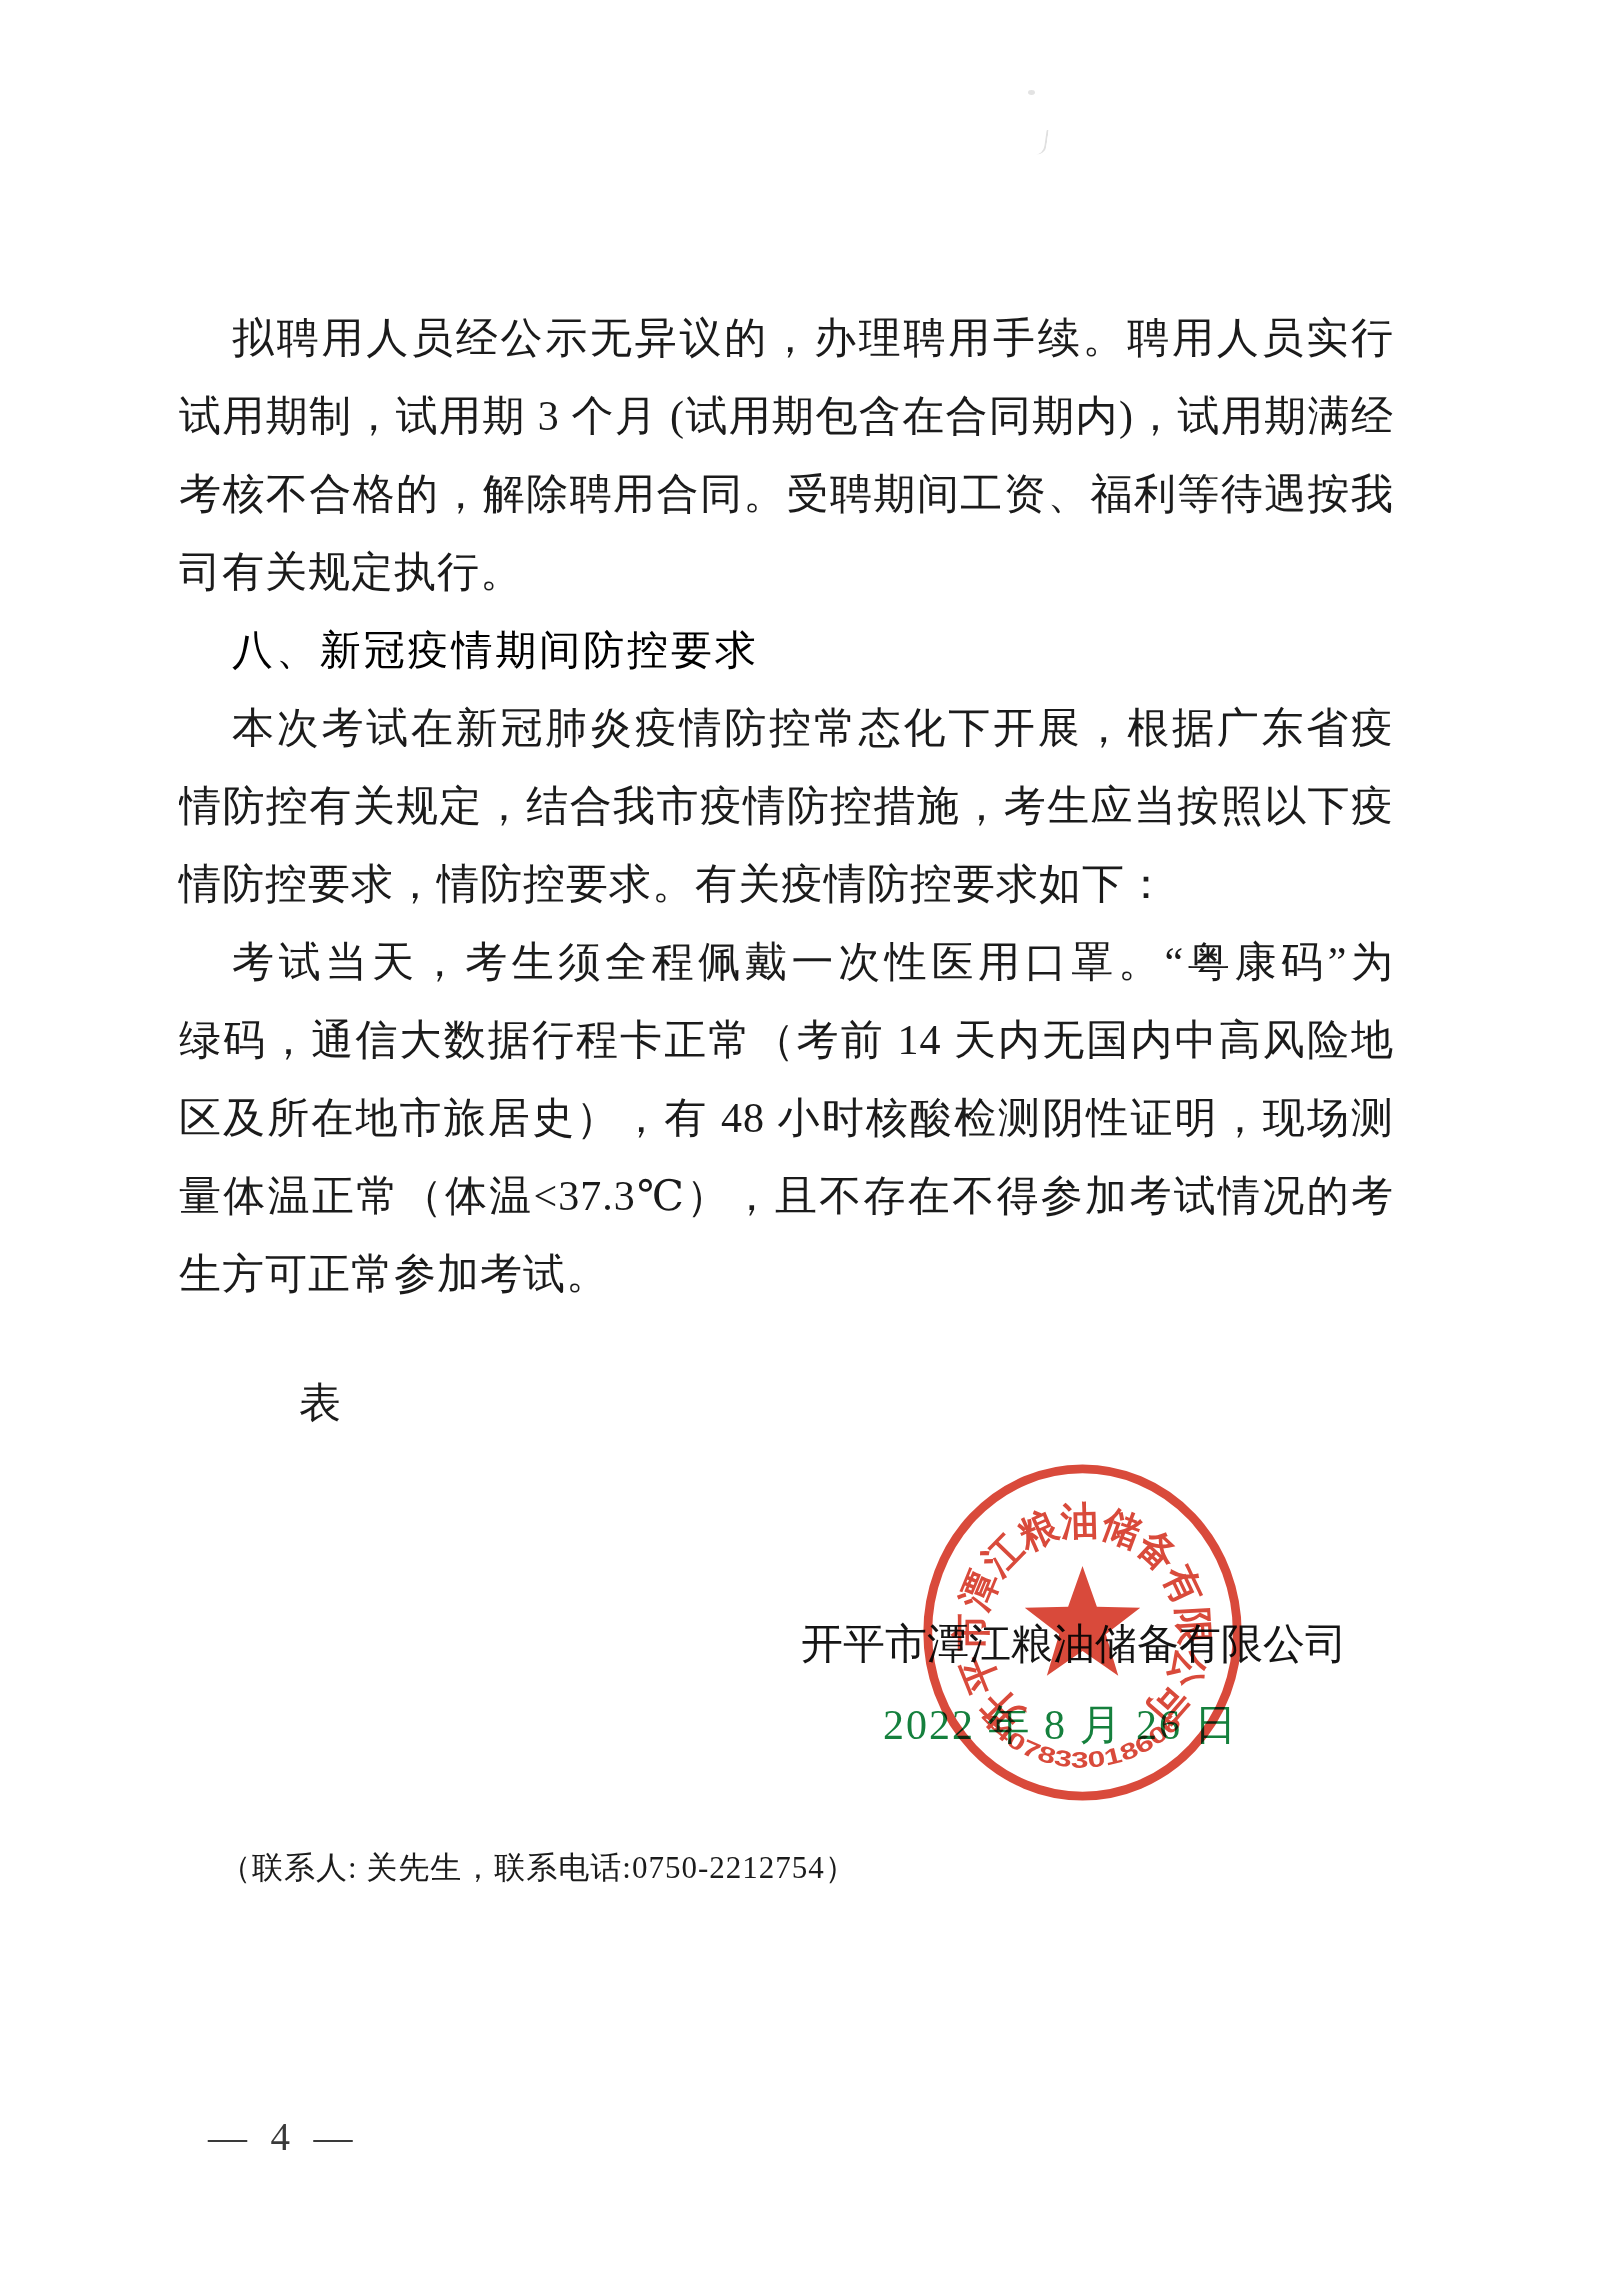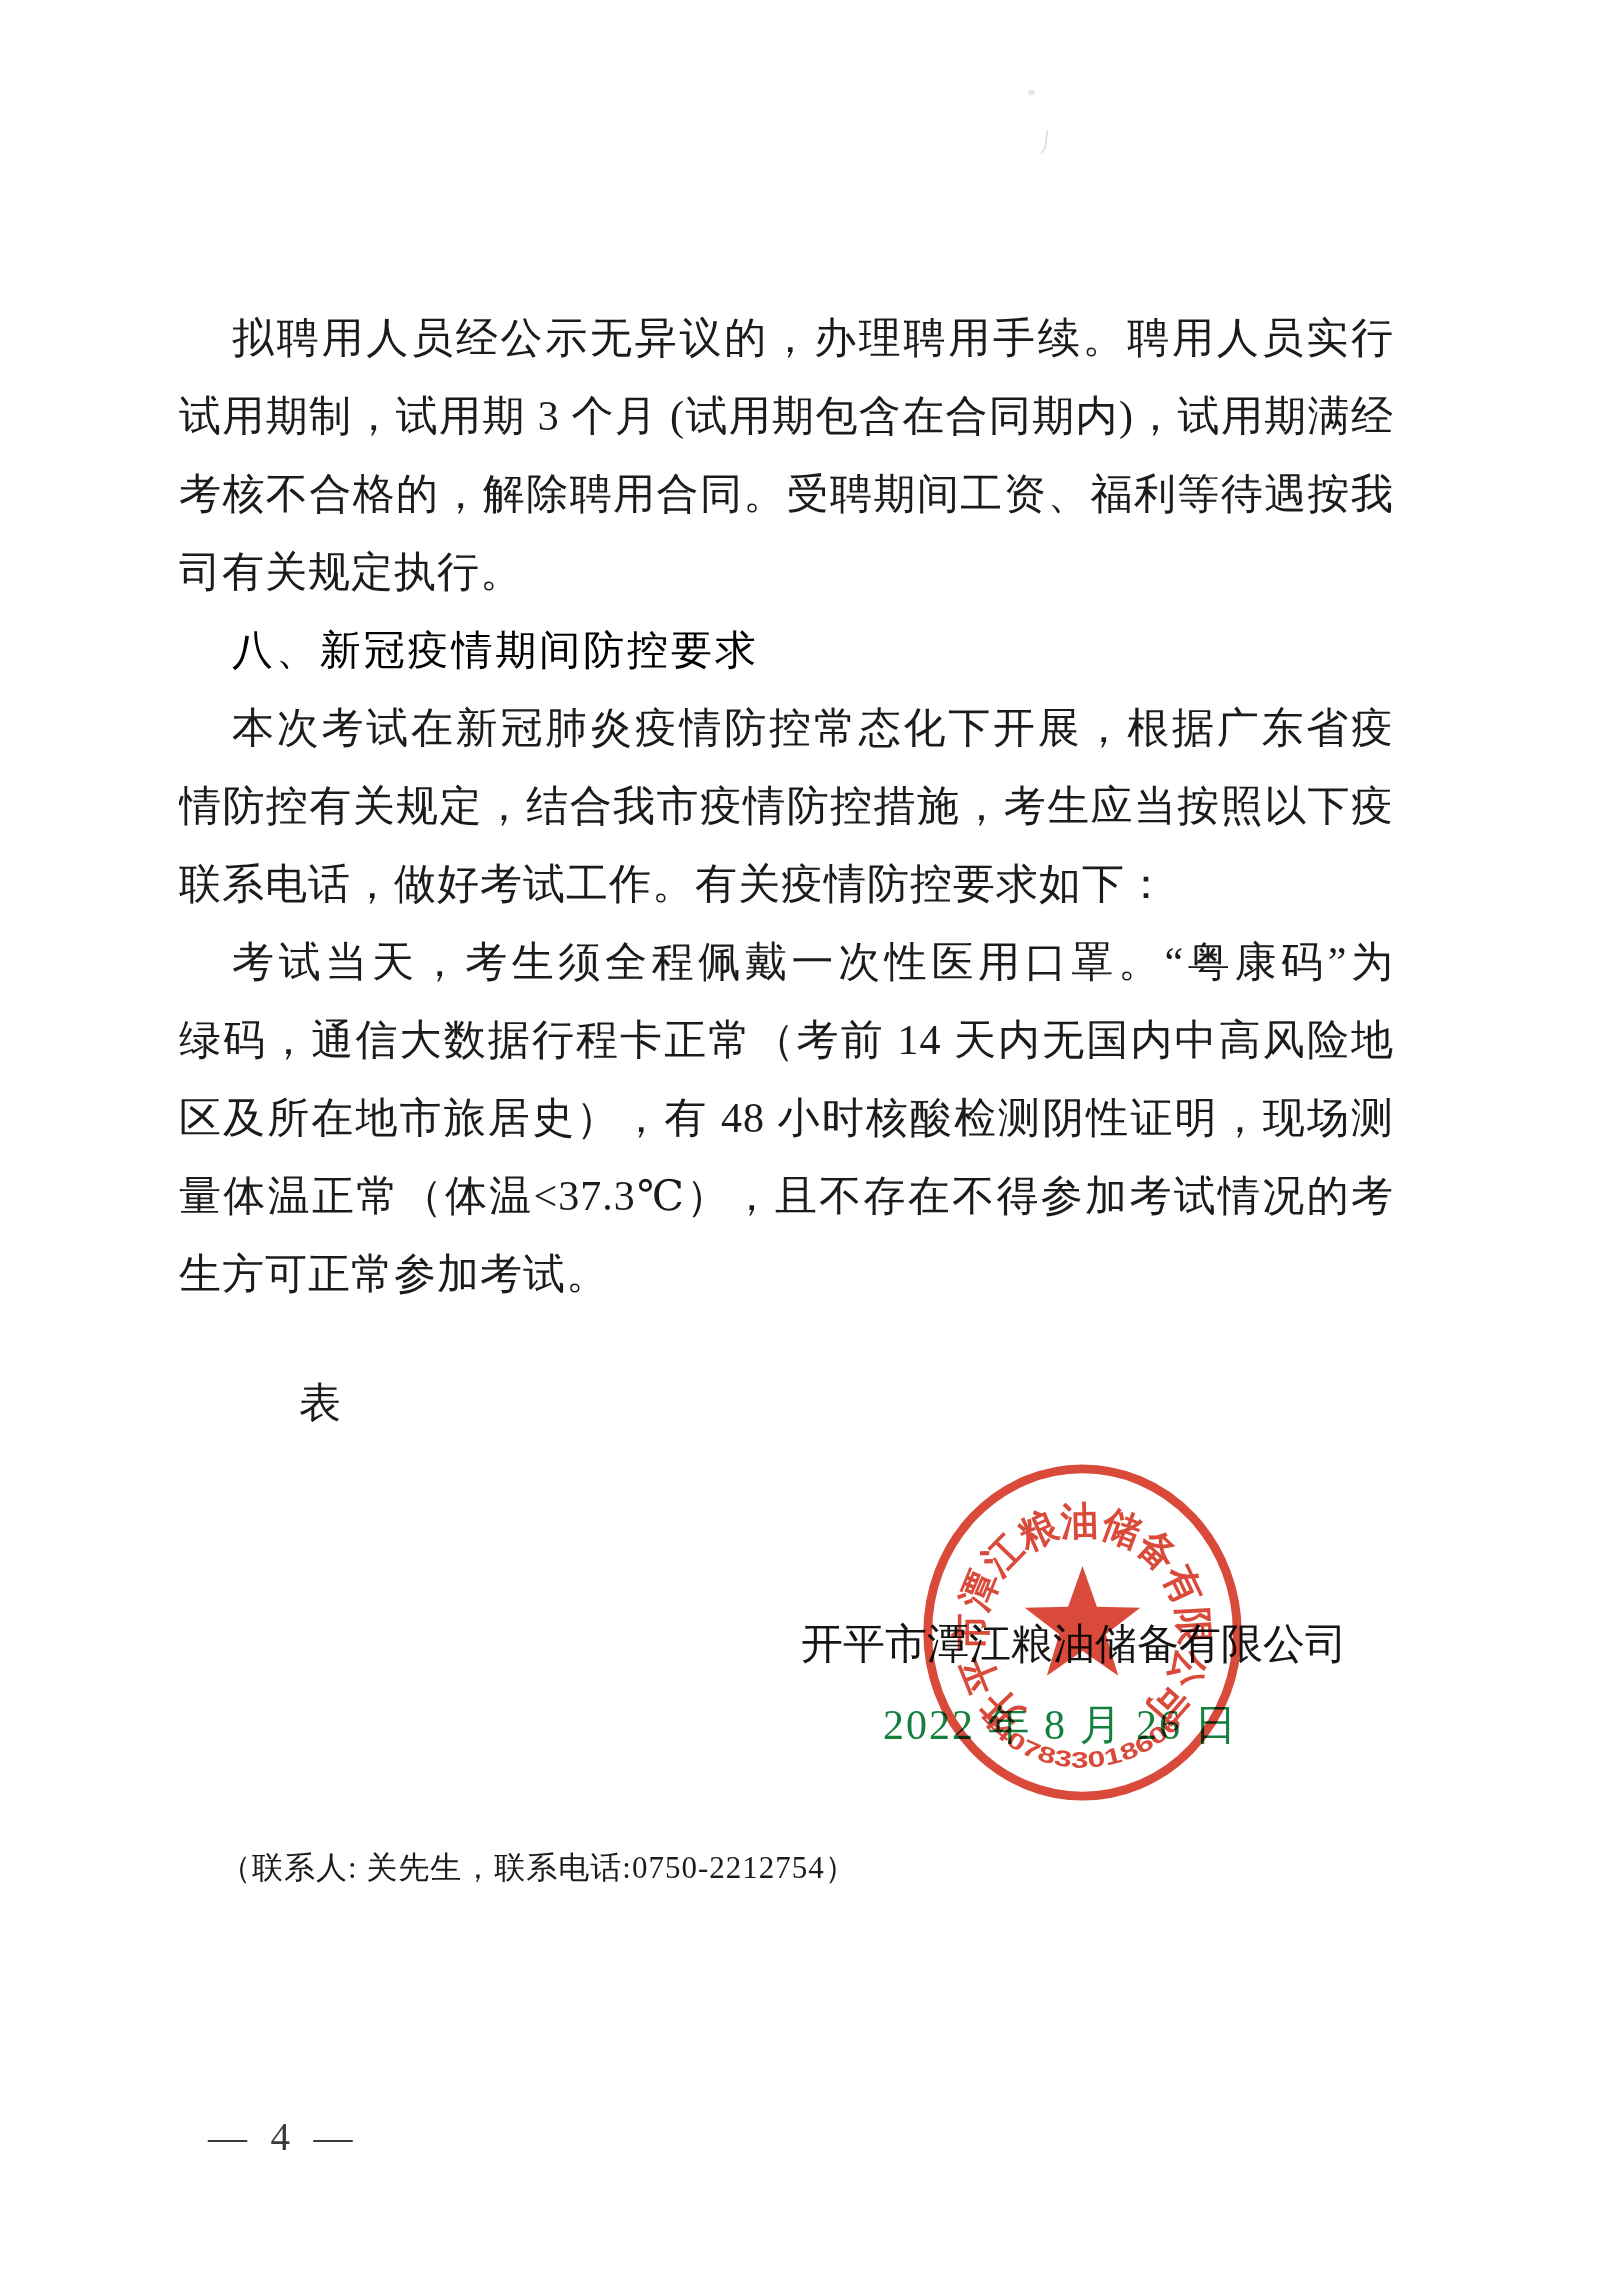--- a/index.html
+++ b/index.html
@@ -104,21 +104,21 @@
 <div class="page">
 
   <div class="content">
     <div class="line indent just">拟聘用人员经公示无异议的，办理聘用手续。聘用人员实行</div>
     <div class="line just">试用期制，试用期 3 个月 (试用期包含在合同期内)，试用期满经</div>
     <div class="line just">考核不合格的，解除聘用合同。受聘期间工资、福利等待遇按我</div>
     <div class="line">司有关规定执行。</div>
     <div class="line heading indent">八、新冠疫情期间防控要求</div>
     <div class="line indent just">本次考试在新冠肺炎疫情防控常态化下开展，根据广东省疫</div>
     <div class="line just">情防控有关规定，结合我市疫情防控措施，考生应当按照以下疫</div>
-    <div class="line">联系电话，做好考试工作。有关疫情防控要求如下：</div>
+    <div class="line">情防控要求，情防控要求。有关疫情防控要求如下：</div>
     <div class="line indent just">考试当天，考生须全程佩戴一次性医用口罩。“粤康码”为</div>
     <div class="line just">绿码，通信大数据行程卡正常（考前 14 天内无国内中高风险地</div>
     <div class="line just">区及所在地市旅居史），有 48 小时核酸检测阴性证明，现场测</div>
     <div class="line just">量体温正常（体温&lt;37.3℃），且不存在不得参加考试情况的考</div>
     <div class="line">生方可正常参加考试。</div>
   </div>
 
   <div class="attachment">
     <div class="line attach-cont">表</div>
   </div>

